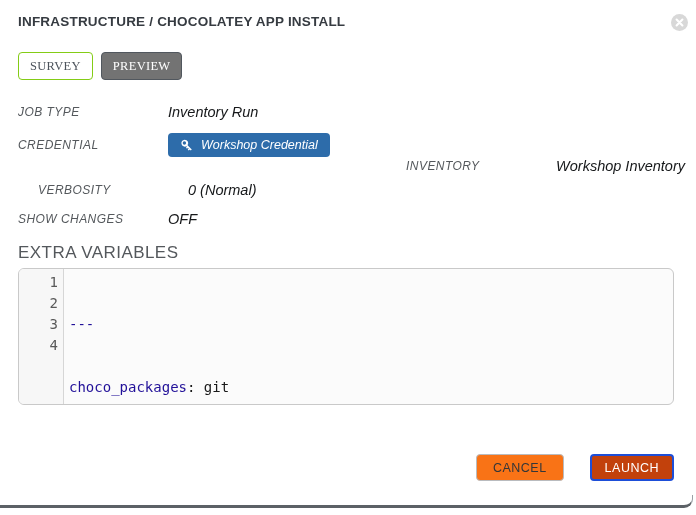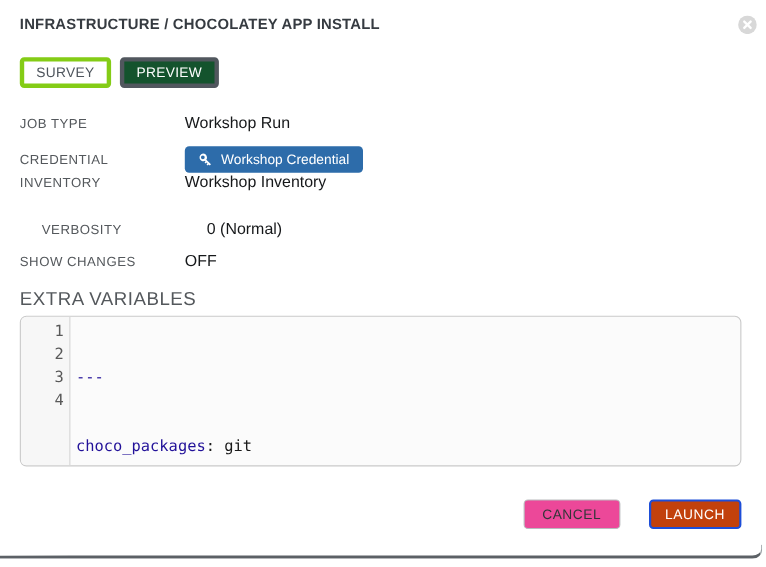--- a/index.html
+++ b/index.html
@@ -28,36 +28,36 @@
   }
   .close-btn {
     display: inline-flex; margin-top: 1px; margin-right: -3px;
     cursor: pointer; line-height: 0;
   }
   
   .tabs { margin-top: 21px; display: flex; gap: 8px; }
   .tab {
     box-sizing: border-box;
     height: 28px; padding: 0 11px;
-    font-family: Liberation Sans, sans-serif;
+    font-family: Liberation Serif, serif;
     font-size: 12.5px; letter-spacing: .3px;
     border-radius: 4px;
     background: #ffffff; color: #4d545c;
-    border: 4px solid #84cc16;
+    border: 1px solid #84cc16;
     cursor: pointer;
   }
   .tab.active {
-    background: #14532d; border-color: #51575e; color: #ffffff;
-  }
-  
-  .details { margin-top: 23px; }
+    background: #737373; border-color: #51575e; color: #ffffff;
+  }
+  
+  .details { margin-top: 23px; font-style: italic; }
   .row { display: flex; align-items: center; }
   .row-jobtype   { margin-bottom: 12px; height: 18px; }
   .row-credential{ height: 24px; }
-  .row-inventory { margin-bottom: 25px; height: 18px; }
+  .row-inventory { margin-bottom: 6px; height: 18px; justify-content: flex-end; }
   .row-verbosity { margin-bottom: 11px; height: 18px; margin-left: 20px; }
   .row-showchanges{ margin-bottom: 15px; height: 18px; }
   .lbl {
     width: 150px; flex: 0 0 150px;
     font-size: 12px; color: #54585c; letter-spacing: .45px;
   }
   .val { font-size: 14.5px; color: #16181a; }
   .badge {
     display: inline-flex; align-items: center; gap: 8px;
     height: 24px; padding: 0 12px;
@@ -103,21 +103,21 @@
   }
   .btn {
     box-sizing: border-box; height: 27px;
     border-radius: 4px;
     font-family: "Liberation Sans", sans-serif;
     font-size: 12.5px; letter-spacing: .5px;
     cursor: pointer;
   }
   .btn-cancel {
     padding: 0 16px;
-    background: #ec4899; color: #333639;
+    background: #f97316; color: #333639;
     border: 1px solid #b9bbbe;
   }
   .btn-launch {
     padding: 0 13px;
     background: #c2410c; color: #ffffff;
     border: 2px solid #1d4ed8;
   }
   
   .page-edge {
     position: absolute; left: -6px; right: 3px; bottom: 7px;
@@ -145,21 +145,21 @@
 
   <div class="tabs">
     <button class="tab">SURVEY</button>
     <button class="tab active">PREVIEW</button>
   </div>
 
   <div class="details">
 
     <div class="row row-jobtype">
       <div class="lbl">JOB TYPE</div>
-      <div class="val">Workshop Run</div>
+      <div class="val">Inventory Run</div>
     </div>
 
     <div class="row row-credential">
       <div class="lbl">CREDENTIAL</div>
       <div class="val">
         <span class="badge">
           <span style="line-height:0;">
             <svg width="13" height="13" viewBox="0 0 16 16">
               <path fill="#ffffff" d="M5.8 0.8a4.3 4.3 0 0 1 3.5 6.8l5.2 5.2-1.3 1.3-1.2-1.2-1.2 1.2-1.3-1.3 1.2-1.2-0.9-0.9-1.2 1.2-1.3-1.3 1.2-1.2-0.5-0.5A4.3 4.3 0 1 1 5.8 0.8zm-0.4 2.1a2.1 2.1 0 1 0 0 4.2 2.1 2.1 0 0 0 0-4.2z"></path>
             </svg>

